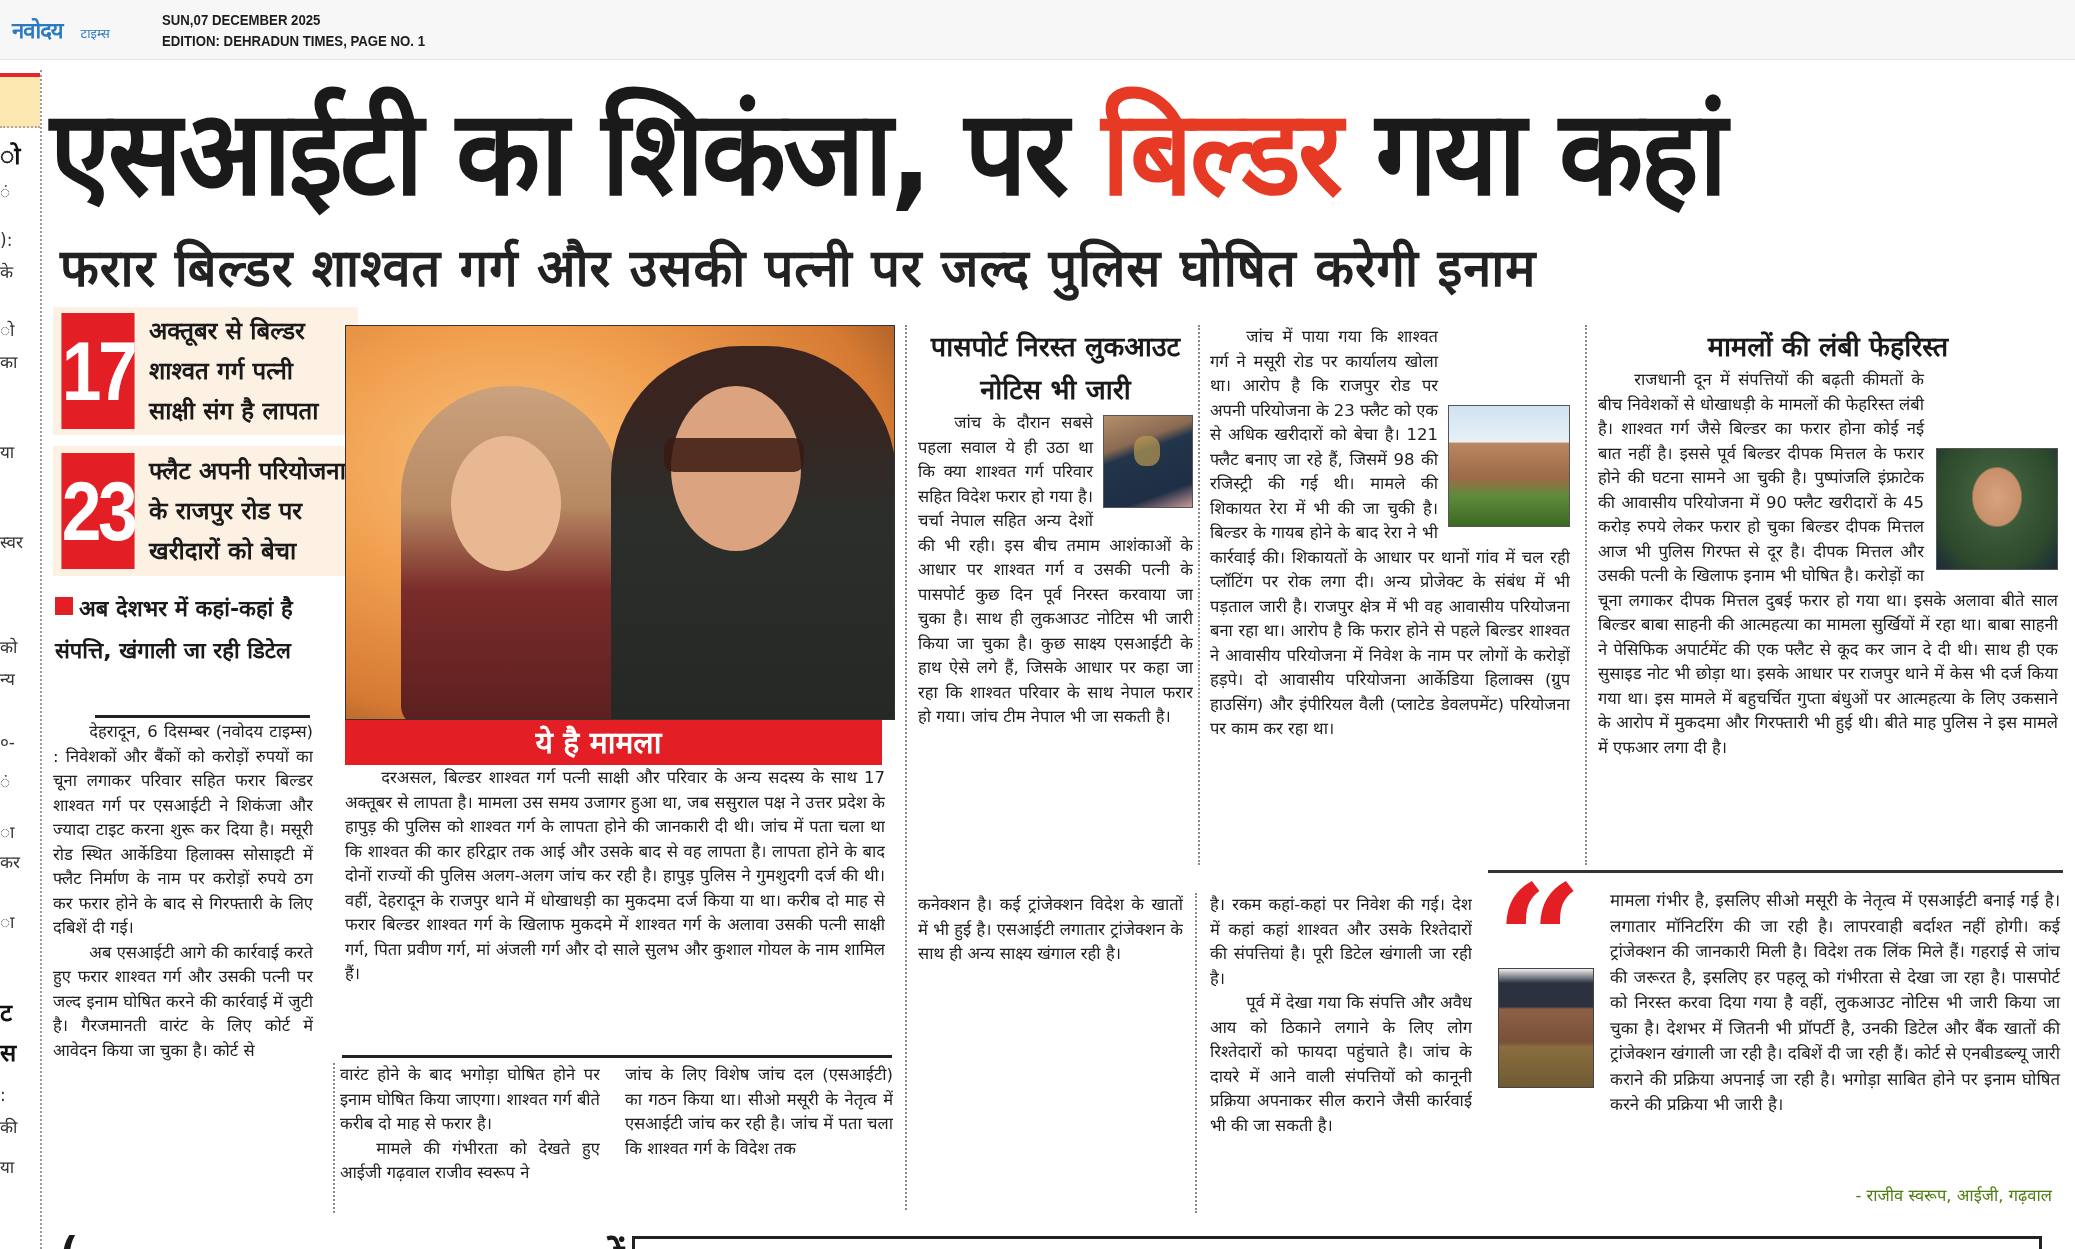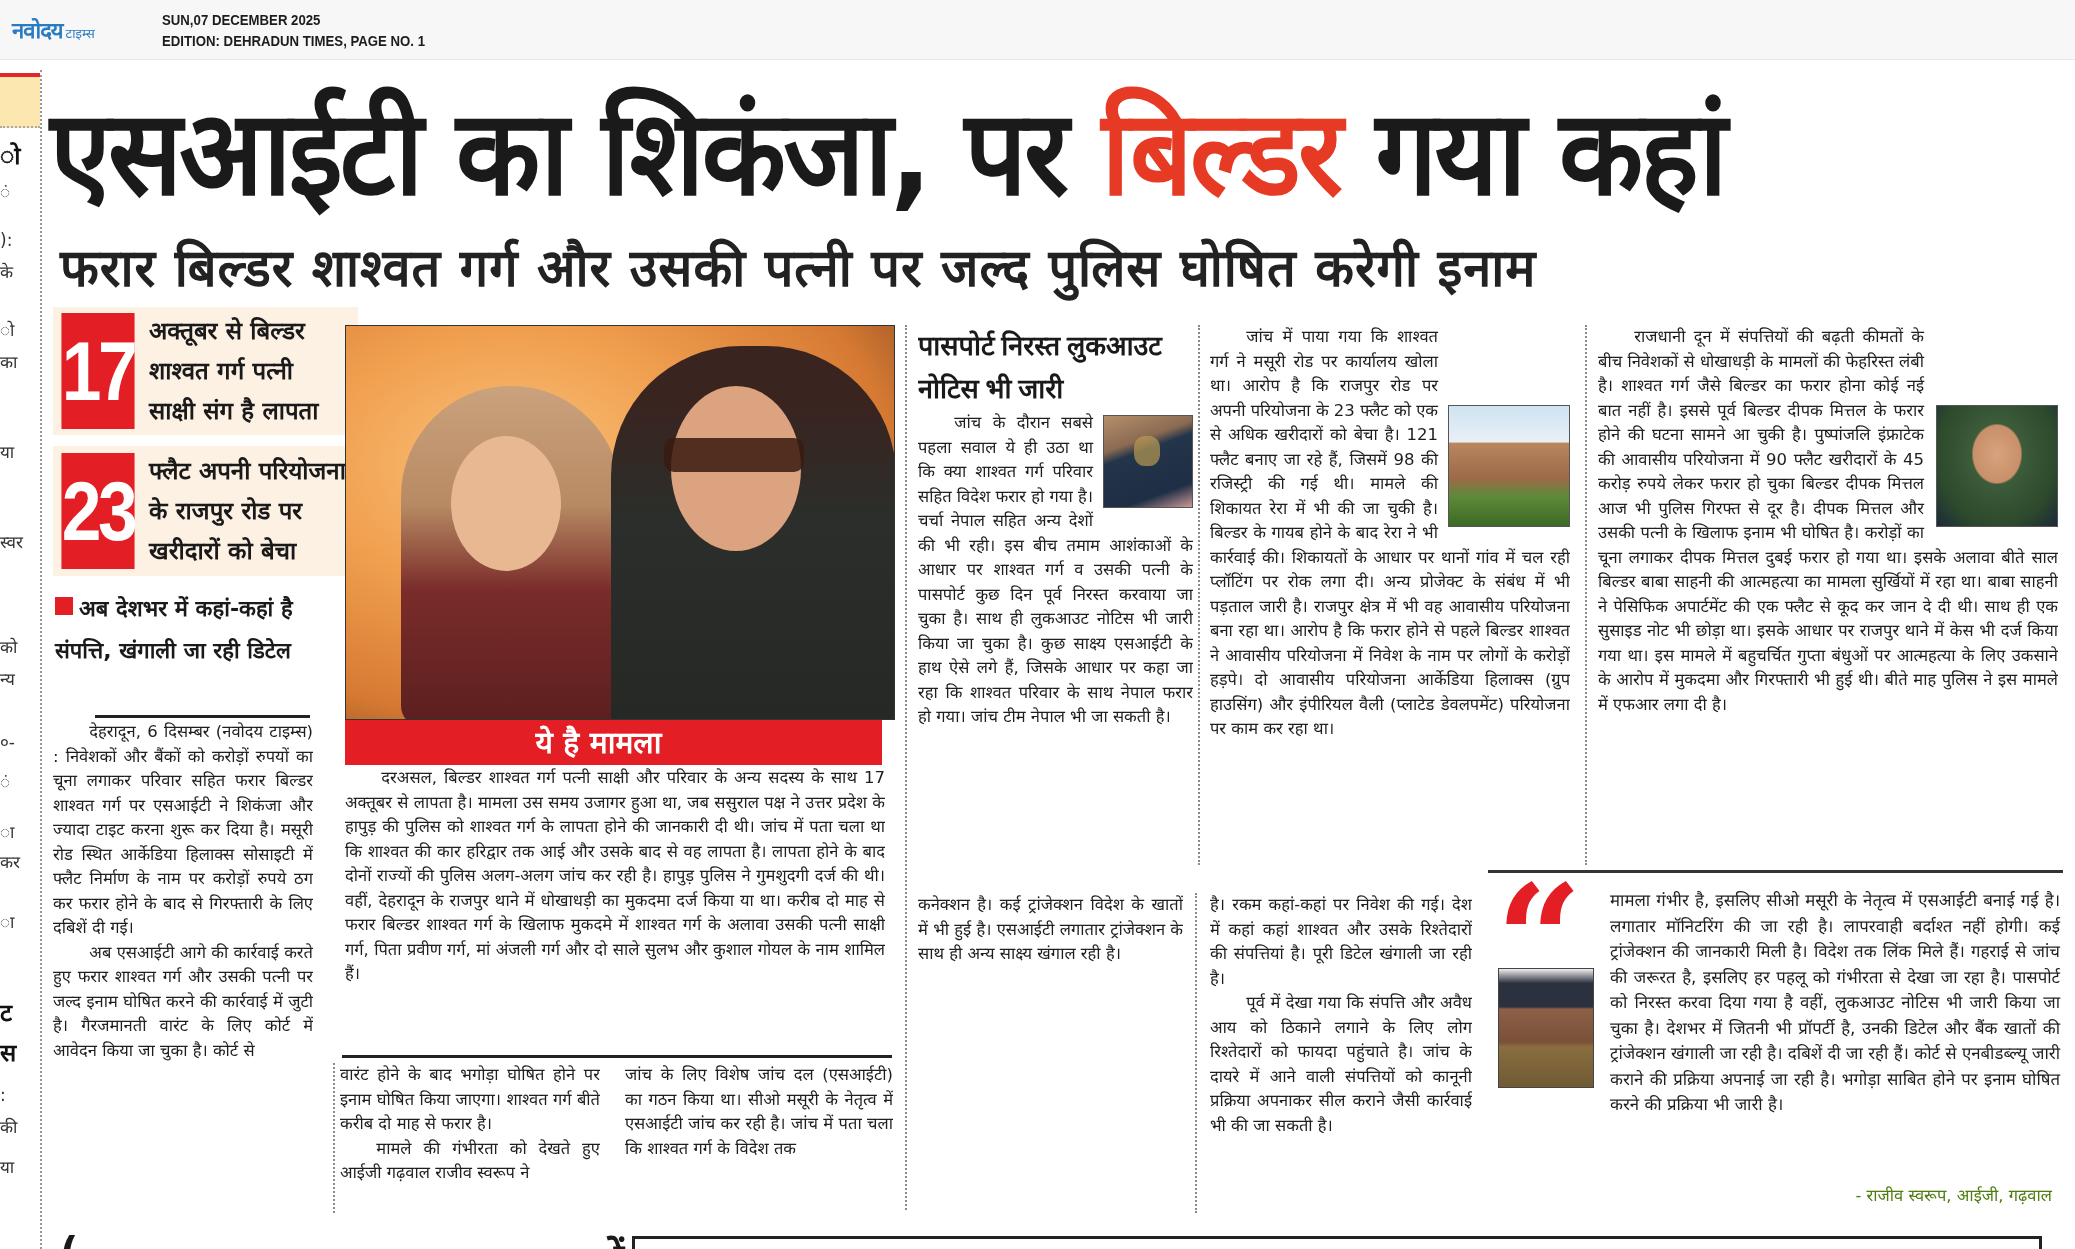--- a/index.html
+++ b/index.html
@@ -2,21 +2,21 @@
 <html><head>
 <meta charset="utf-8">
 <style>
   * { box-sizing: border-box; margin: 0; padding: 0; }
   html, body { width: 2075px; height: 1249px; overflow: hidden; background: #ffffff; }
   body { position: relative; font-family: "DejaVu Sans", sans-serif; color: #1a1a1a; }
 
   .topbar { position: absolute; left: 0; top: 0; width: 2075px; height: 60px; background: #f7f7f7; border-bottom: 1px solid #e6e6e6; }
   .logo { position: absolute; left: 12px; top: 14px; display: flex; align-items: baseline; text-align: center; }
   .logo-main { font-family: "DejaVu Sans", sans-serif; font-weight: 900; font-size: 22px; color: #2b7bc2; letter-spacing: -1px; }
-  .logo-sub { font-family: "DejaVu Sans", sans-serif; font-size: 13px; color: #2b7bc2; margin-left: 3px; }
+  .logo-sub { font-family: "DejaVu Sans", sans-serif; font-size: 13px; color: #2b7bc2; margin-left: 18px; }
   .edition { position: absolute; left: 162px; top: 9px; font-family: "Liberation Sans", sans-serif; font-weight: 700; font-size: 15px; line-height: 21px; color: #1c1c1c; transform: scaleX(0.88); transform-origin: left top; }
 
   .leftstrip { position: absolute; left: 0; top: 70px; width: 42px; height: 1179px; border-right: 2px dotted #9a9a9a; overflow: hidden; }
   .leftstrip .ytab { position: absolute; left: 0; top: 3px; width: 40px; height: 55px; background: #fde7b0; border-top: 4px solid #e2262b; border-bottom: 2px dotted #aaa; }
   .leftstrip .frag { position: absolute; left: 0; font-size: 17px; color: #333; white-space: nowrap; }
   .leftstrip .frag.b { font-weight: 900; font-size: 24px; color: #111; }
 
   .headline { position: absolute; left: 50px; top: 78px; width: 2010px; height: 150px; font-family: "DejaVu Sans", sans-serif; font-weight: 900; font-size: 118px; line-height: 150px; white-space: nowrap; letter-spacing: -3px; color: #1a1a1a; transform: scaleX(0.93); transform-origin: left top; }
   .headline .hl-red { color: #e63a24; }
   .subheadline { position: absolute; left: 60px; top: 228px; width: 2000px; height: 80px; font-family: "DejaVu Sans", sans-serif; font-weight: 700; font-size: 52px; line-height: 80px; white-space: nowrap; color: #222; transform: scaleX(0.97); transform-origin: left top; letter-spacing: 1px; }
@@ -44,21 +44,21 @@
   .photo .bokeh { position: absolute; border-radius: 50%; background: #c8d35b; opacity: .8; }
 
   .caption-bar { position: absolute; left: 345px; top: 720px; width: 537px; height: 45px; background: #e31e24; color: #fff; font-weight: 900; font-size: 30px; line-height: 45px; text-align: center; padding-right: 30px; }
   .col-case { position: absolute; left: 345px; top: 766px; width: 540px; height: 280px; overflow: hidden; }
   .rule-case { position: absolute; left: 342px; top: 1055px; width: 550px; height: 3px; background: #222; }
   .col-b1 { position: absolute; left: 340px; top: 1063px; width: 260px; height: 150px; overflow: hidden; text-align: justify; }
   .col-b2 { position: absolute; left: 625px; top: 1063px; width: 268px; height: 150px; overflow: hidden; }
 
   .vdiv { position: absolute; width: 0; border-left: 2px dotted #8a8a8a; }
 
-  .col-title { font-weight: 900; font-size: 27px; line-height: 43px; text-align: left; color: #1a1a1a; font-family: Liberation Serif, serif; }
+  .col-title { font-weight: 900; font-size: 27px; line-height: 43px; text-align: center; color: #1a1a1a; }
   .col-pass { position: absolute; left: 918px; top: 325px; width: 275px; height: 545px; overflow: hidden; }
   .pass-img { float: right; width: 90px; height: 93px; margin: 4px 0 4px 10px; border: 1px solid #555; background: linear-gradient(160deg, #b58f6a 0%, #8a6a52 30%, #23354a 40%, #1e2e44 80%, #c99 100%); position: relative; }
   .pass-img::after { content: ""; position: absolute; left: 30px; top: 20px; width: 26px; height: 30px; border-radius: 40%; background: #b89a52; opacity: .7; }
 
   .col-jhansa { position: absolute; left: 1210px; top: 325px; width: 360px; height: 545px; overflow: hidden; }
   .bld-img { float: right; width: 122px; height: 122px; margin: 4px 0 4px 10px; border: 1px solid #555; background: linear-gradient(180deg, #cfe3f2 0%, #e9f0f5 30%, #b98660 31%, #9d6a48 60%, #5f8a3a 75%, #3b6a25 100%); }
 
   .col-list { position: absolute; left: 1598px; top: 325px; width: 460px; height: 545px; overflow: hidden; }
   .col-list .body p:first-child { text-indent: 2.2em; }
   .man-img { float: right; width: 122px; height: 122px; margin: 4px 0 4px 12px; border: 1px solid #555; background: radial-gradient(ellipse at 50% 40%, #d7a37e 0%, #c88f6a 28%, #3d5c3a 30%, #2d4a2c 70%, #1b2a3a 100%); }
@@ -182,20 +182,21 @@
 </div>
 
 <div class="col-jhansa">
   <div class="body">
     <div class="bld-img" style="margin-top:80px" title="निर्माणाधीन इमारत"></div>
     <p>जांच में पाया गया कि शाश्वत गर्ग ने मसूरी रोड पर कार्यालय खोला था। आरोप है कि राजपुर रोड पर अपनी परियोजना के 23 फ्लैट को एक से अधिक खरीदारों को बेचा है। 121 फ्लैट बनाए जा रहे हैं, जिसमें 98 की रजिस्ट्री की गई थी। मामले की शिकायत रेरा में भी की जा चुकी है। बिल्डर के गायब होने के बाद रेरा ने भी कार्रवाई की। शिकायतों के आधार पर थानों गांव में चल रही प्लॉटिंग पर रोक लगा दी। अन्य प्रोजेक्ट के संबंध में भी पड़ताल जारी है। राजपुर क्षेत्र में भी वह आवासीय परियोजना बना रहा था। आरोप है कि फरार होने से पहले बिल्डर शाश्वत ने आवासीय परियोजना में निवेश के नाम पर लोगों के करोड़ों हड़पे। दो आवासीय परियोजना आर्केडिया हिलाक्स (ग्रुप हाउसिंग) और इंपीरियल वैली (प्लाटेड डेवलपमेंट) परियोजना पर काम कर रहा था।</p>
   </div>
 </div>
 
 <div class="col-list">
+  <div class="col-title">मामलों की लंबी फेहरिस्त</div>
   <div class="body">
     <div class="man-img" style="margin-top:80px" title="बिल्डर दीपक मित्तल"></div>
     <p>राजधानी दून में संपत्तियों की बढ़ती कीमतों के बीच निवेशकों से धोखाधड़ी के मामलों की फेहरिस्त लंबी है। शाश्वत गर्ग जैसे बिल्डर का फरार होना कोई नई बात नहीं है। इससे पूर्व बिल्डर दीपक मित्तल के फरार होने की घटना सामने आ चुकी है। पुष्पांजलि इंफ्राटेक की आवासीय परियोजना में 90 फ्लैट खरीदारों के 45 करोड़ रुपये लेकर फरार हो चुका बिल्डर दीपक मित्तल आज भी पुलिस गिरफ्त से दूर है। दीपक मित्तल और उसकी पत्नी के खिलाफ इनाम भी घोषित है। करोड़ों का चूना लगाकर दीपक मित्तल दुबई फरार हो गया था। इसके अलावा बीते साल बिल्डर बाबा साहनी की आत्महत्या का मामला सुर्खियों में रहा था। बाबा साहनी ने पेसिफिक अपार्टमेंट की एक फ्लैट से कूद कर जान दे दी थी। साथ ही एक सुसाइड नोट भी छोड़ा था। इसके आधार पर राजपुर थाने में केस भी दर्ज किया गया था। इस मामले में बहुचर्चित गुप्ता बंधुओं पर आत्महत्या के लिए उकसाने के आरोप में मुकदमा और गिरफ्तारी भी हुई थी। बीते माह पुलिस ने इस मामले में एफआर लगा दी है।</p>
   </div>
 </div>
 
 <div class="hrule" style="left:1488px; top:870px; width:575px;"></div>
 
 <div class="col-bm1 body">
   <p style="text-indent:0">कनेक्शन है। कई ट्रांजेक्शन विदेश के खातों में भी हुई है। एसआईटी लगातार ट्रांजेक्शन के साथ ही अन्य साक्ष्य खंगाल रही है।</p>

